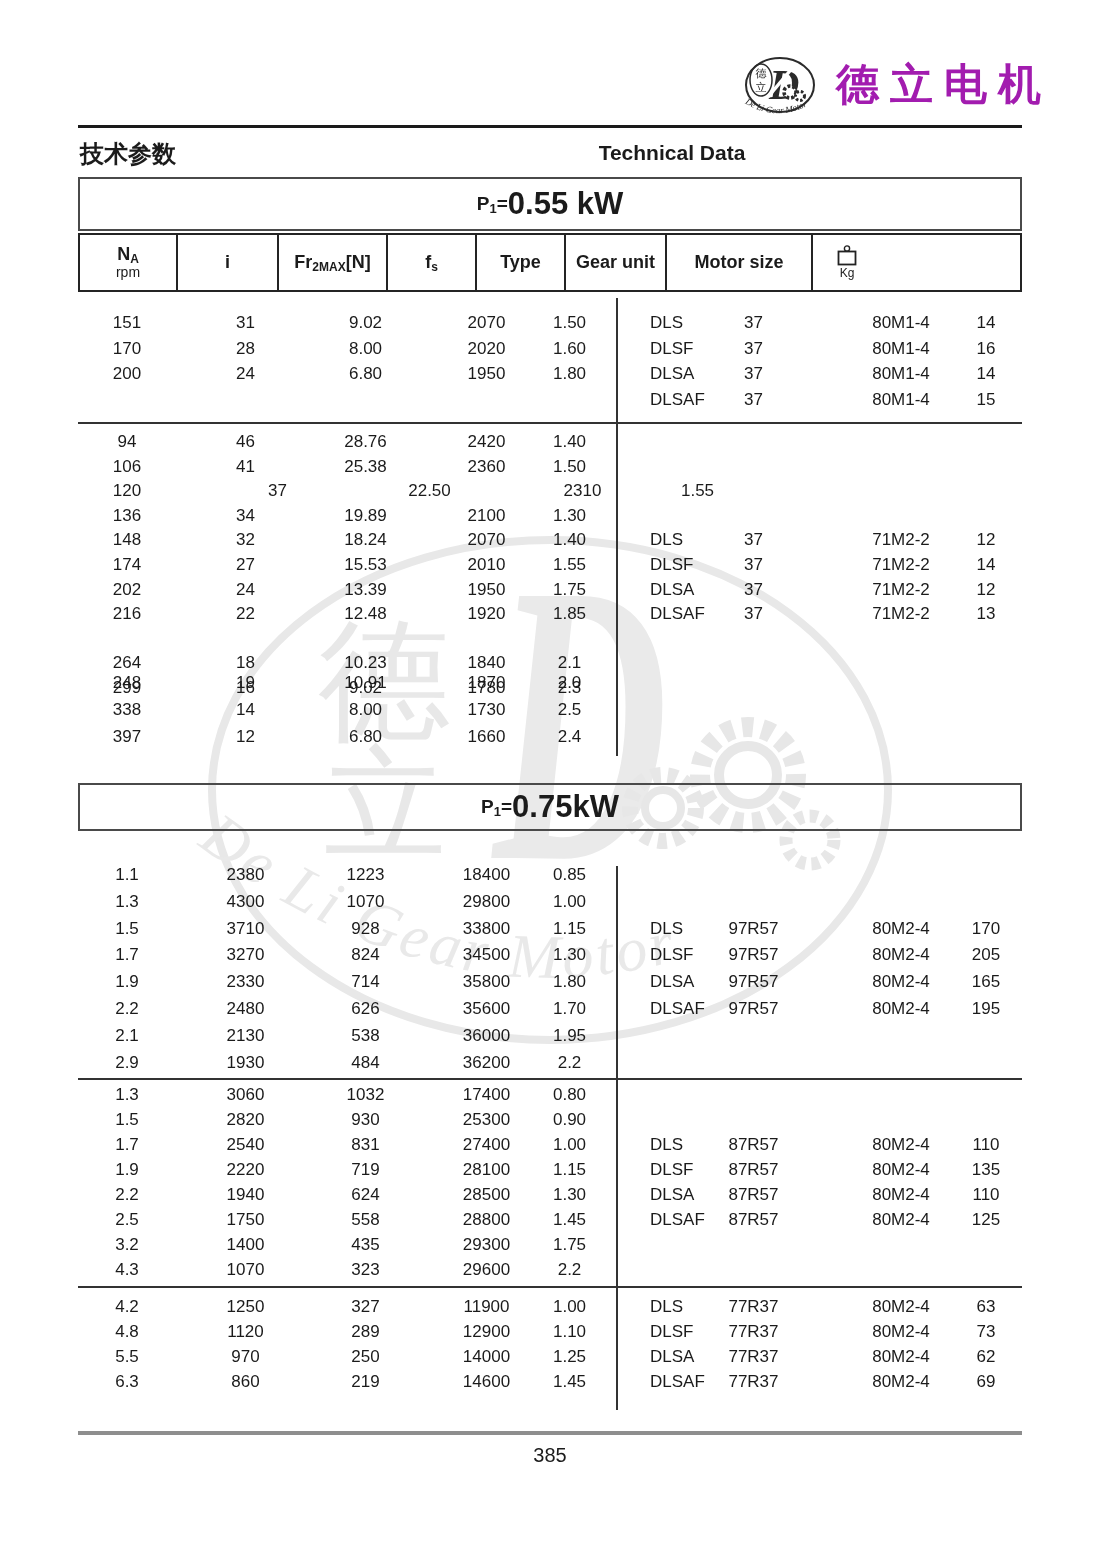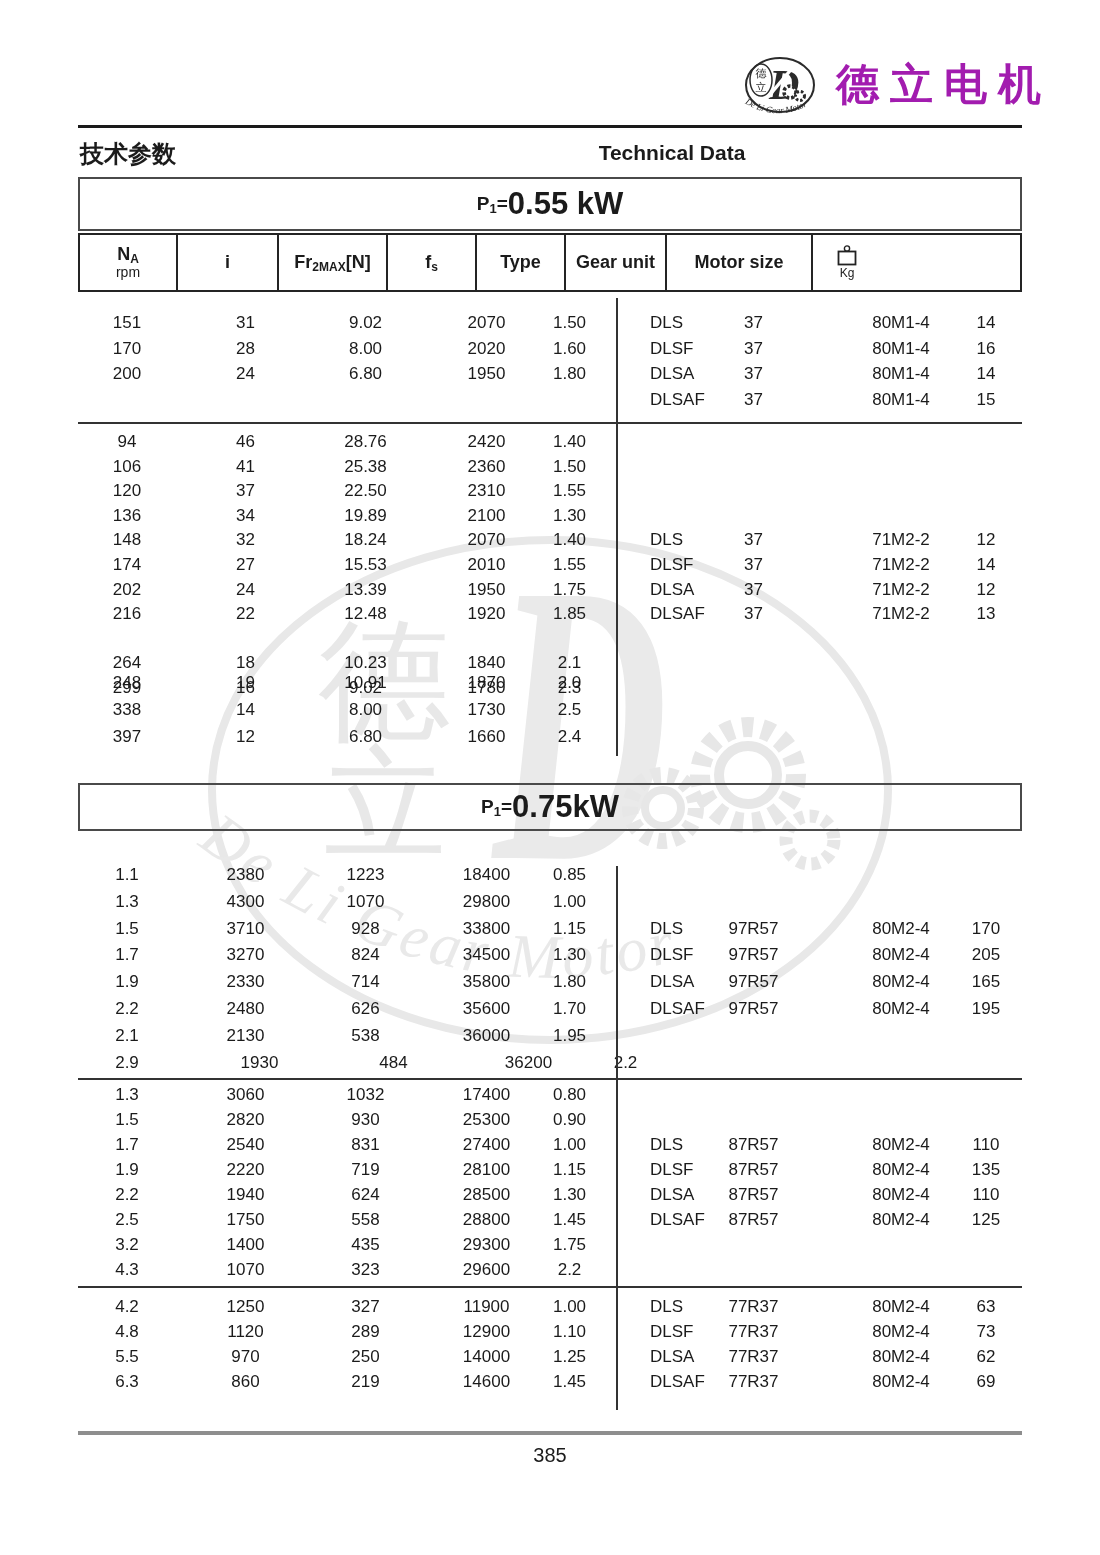--- a/index.html
+++ b/index.html
@@ -181,21 +181,21 @@
         <div class="dcell w-fr">2420</div>
         <div class="dcell w-fs">1.40</div>
       </div>
       <div class="drow" style="top: 24.6px; left: 0px; height: 24.6px; line-height: 24.6px;">
         <div class="dcell w-na">106</div>
         <div class="dcell w-m2">41</div>
         <div class="dcell w-i">25.38</div>
         <div class="dcell w-fr">2360</div>
         <div class="dcell w-fs">1.50</div>
       </div>
-      <div class="drow" style="top: 49.2px; left: 0px; height: 24.6px; line-height: 24.6px;">
+      <div class="drow" style="top: 49.2px; left: 0px; height: 24.6px; line-height: 24.6px; gap: 32px;">
         <div class="dcell w-na">120</div>
         <div class="dcell w-m2">37</div>
         <div class="dcell w-i">22.50</div>
         <div class="dcell w-fr">2310</div>
         <div class="dcell w-fs">1.55</div>
       </div>
       <div class="drow" style="top: 73.8px; left: 0px; height: 24.6px; line-height: 24.6px;">
         <div class="dcell w-na">136</div>
         <div class="dcell w-m2">34</div>
         <div class="dcell w-i">19.89</div>
@@ -340,21 +340,21 @@
         <div class="dcell w-fr">35600</div>
         <div class="dcell w-fs">1.70</div>
       </div>
       <div class="drow" style="top: 160.8px; left: 0px; height: 26.8px; line-height: 26.8px;">
         <div class="dcell w-na">2.1</div>
         <div class="dcell w-m2">2130</div>
         <div class="dcell w-i">538</div>
         <div class="dcell w-fr">36000</div>
         <div class="dcell w-fs">1.95</div>
       </div>
-      <div class="drow" style="top: 187.6px; left: 0px; height: 26.8px; line-height: 26.8px; gap: 14px;">
+      <div class="drow" style="top: 187.6px; left: 0px; height: 26.8px; line-height: 26.8px;">
         <div class="dcell w-na">2.9</div>
         <div class="dcell w-m2">1930</div>
         <div class="dcell w-i">484</div>
         <div class="dcell w-fr">36200</div>
         <div class="dcell w-fs">2.2</div>
       </div>
       <div class="drow" style="top: 53.6px; left: 536px; height: 26.8px; line-height: 26.8px;">
         <div class="dcell w-type">DLS</div>
         <div class="dcell w-gear">97R57</div>
         <div class="dcell w-motor">80M2-4</div>

